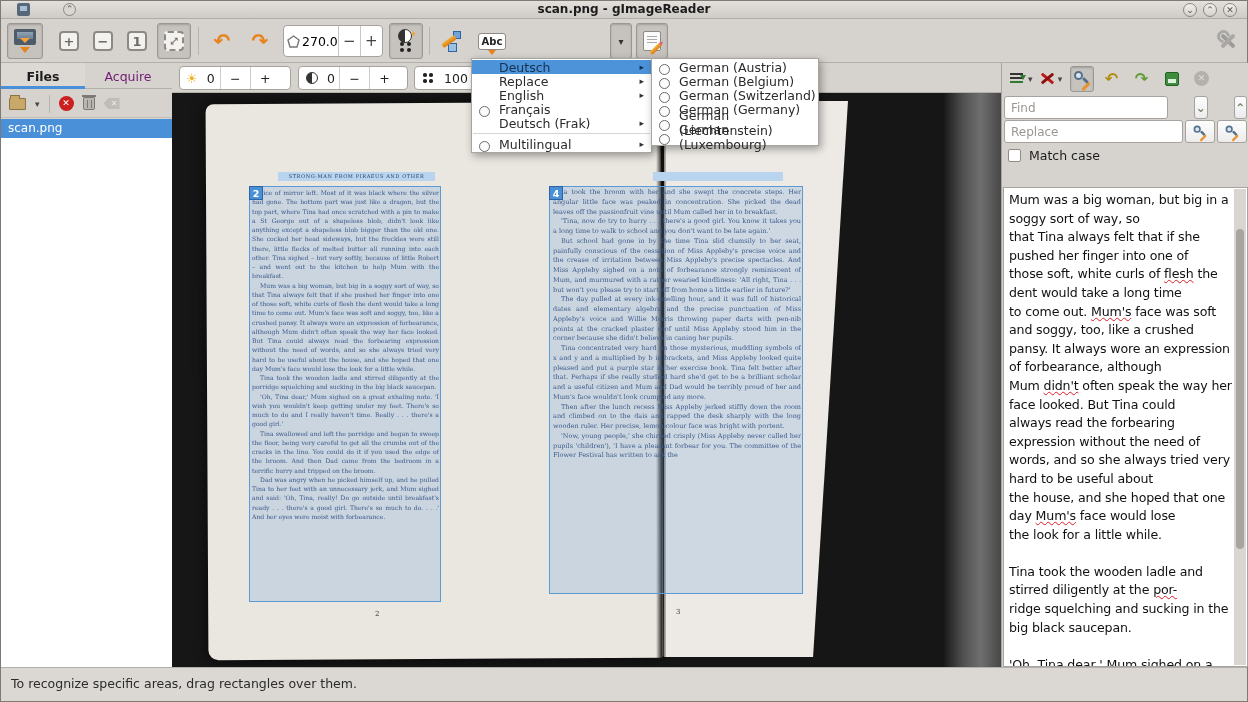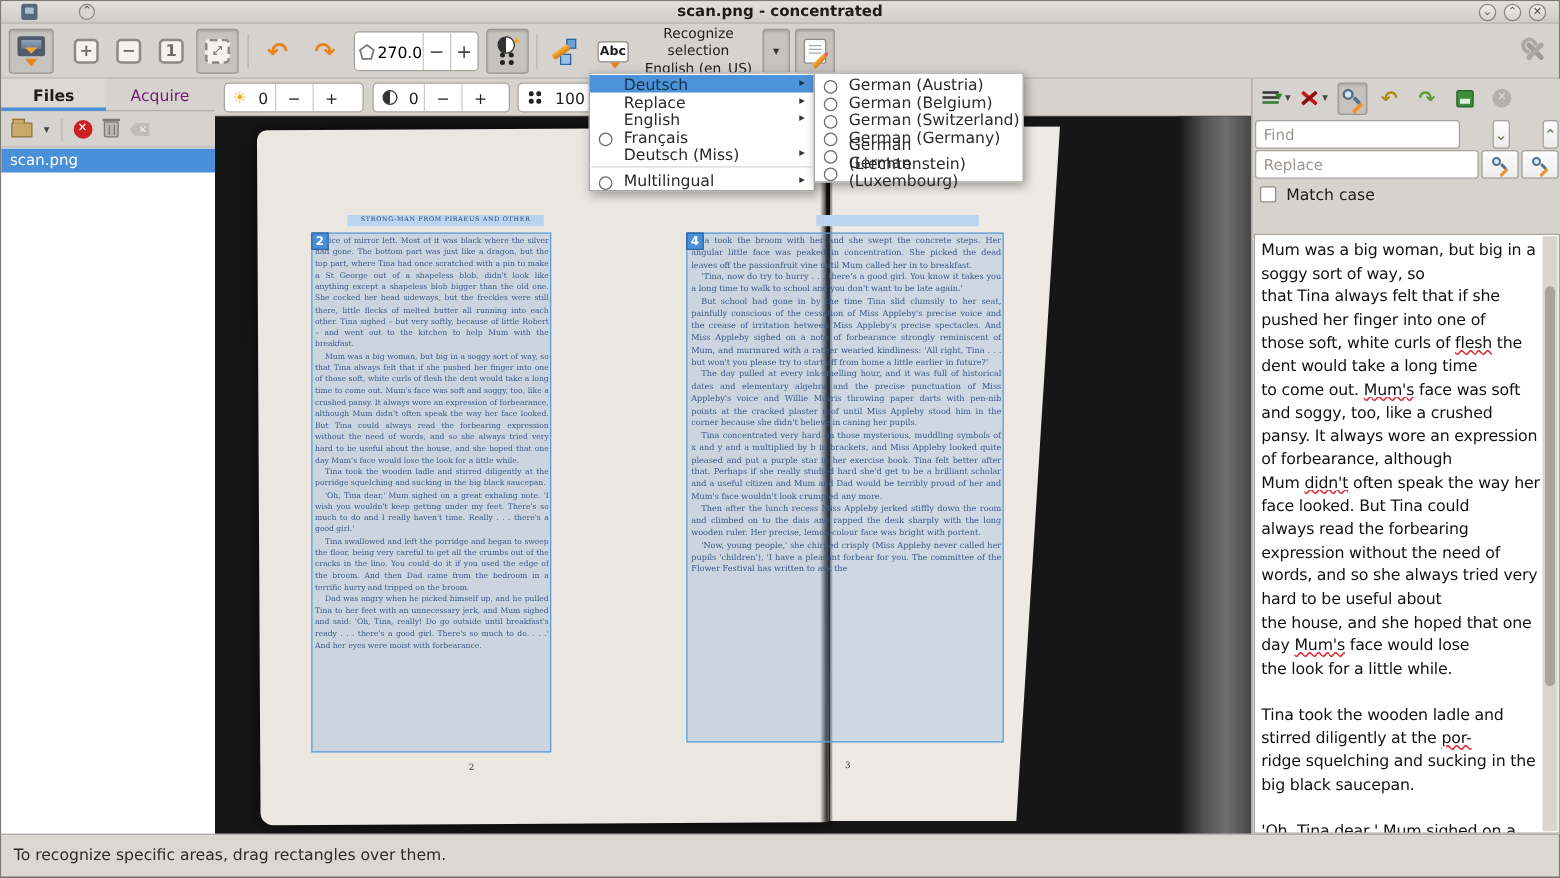--- a/index.html
+++ b/index.html
@@ -161,21 +161,21 @@
   .statusbar .msg { position:absolute; left:10px; top:8px; font-size:12.5px; color:#2b2b2b; }
 </style>
 </head>
 <body>
 
 <div id="window">
 
   <div class="titlebar">
     <span class="tb-mini appicon"></span>
     <span class="tb-mini shadebtn">⌃</span>
-    <div class="title">scan.png - concentrated</div>
+    <div class="title">scan.png - gImageReader</div>
     <span class="winbtn" style="right:50px;">⌄</span>
     <span class="winbtn" style="right:30px;">⌃</span>
     <span class="winbtn" style="right:10px;">✕</span>
   </div>
 
   <div class="toolbar">
     <div class="tbtn pressed" style="left:6px; width:36px;">
       <span class="icon-display">
           <span class="scr"></span>
           <span class="arr"></span>
@@ -222,24 +222,20 @@
     <div class="vsep" style="left:428px;"></div>
     <div class="tbtn" style="left:433px; width:34px;">
       <span class="icon-wand">
           <span class="sq1"></span>
           <span class="sq2"></span>
           <span class="stick"></span>
         </span>
     </div>
     <div class="tbtn" style="left:470px; width:136px; justify-content:flex-start; padding-left:6px;">
       <span class="abc-badge">Abc</span>
-      <span class="recog-label">
-        <span>Recognize selection</span><br>
-        <span>English (en_US)</span>
-      </span>
     </div>
     <div class="tbtn pressed" style="left:609px; width:22px;">
       <span style="font-size:10px; color:#333;">▾</span>
     </div>
     <div class="tbtn pressed" style="left:635px; width:32px;">
       <span class="icon-editpad">
           <span class="pen"></span>
         </span>
     </div>
     <div class="tbtn" style="left:1212px; width:30px;">
@@ -434,21 +430,21 @@
     </div>
     <div class="mrow">
       <span>English</span>
       <span class="subarrow">▸</span>
     </div>
     <div class="mrow">
       <span class="radio"></span>
       <span>Français</span>
     </div>
     <div class="mrow">
-      <span>Deutsch (Miss)</span>
+      <span>Deutsch (Frak)</span>
       <span class="subarrow">▸</span>
     </div>
     <div class="msep"></div>
     <div class="mrow">
       <span class="radio"></span>
       <span>Multilingual</span>
       <span class="subarrow">▸</span>
     </div>
   </div>
 

